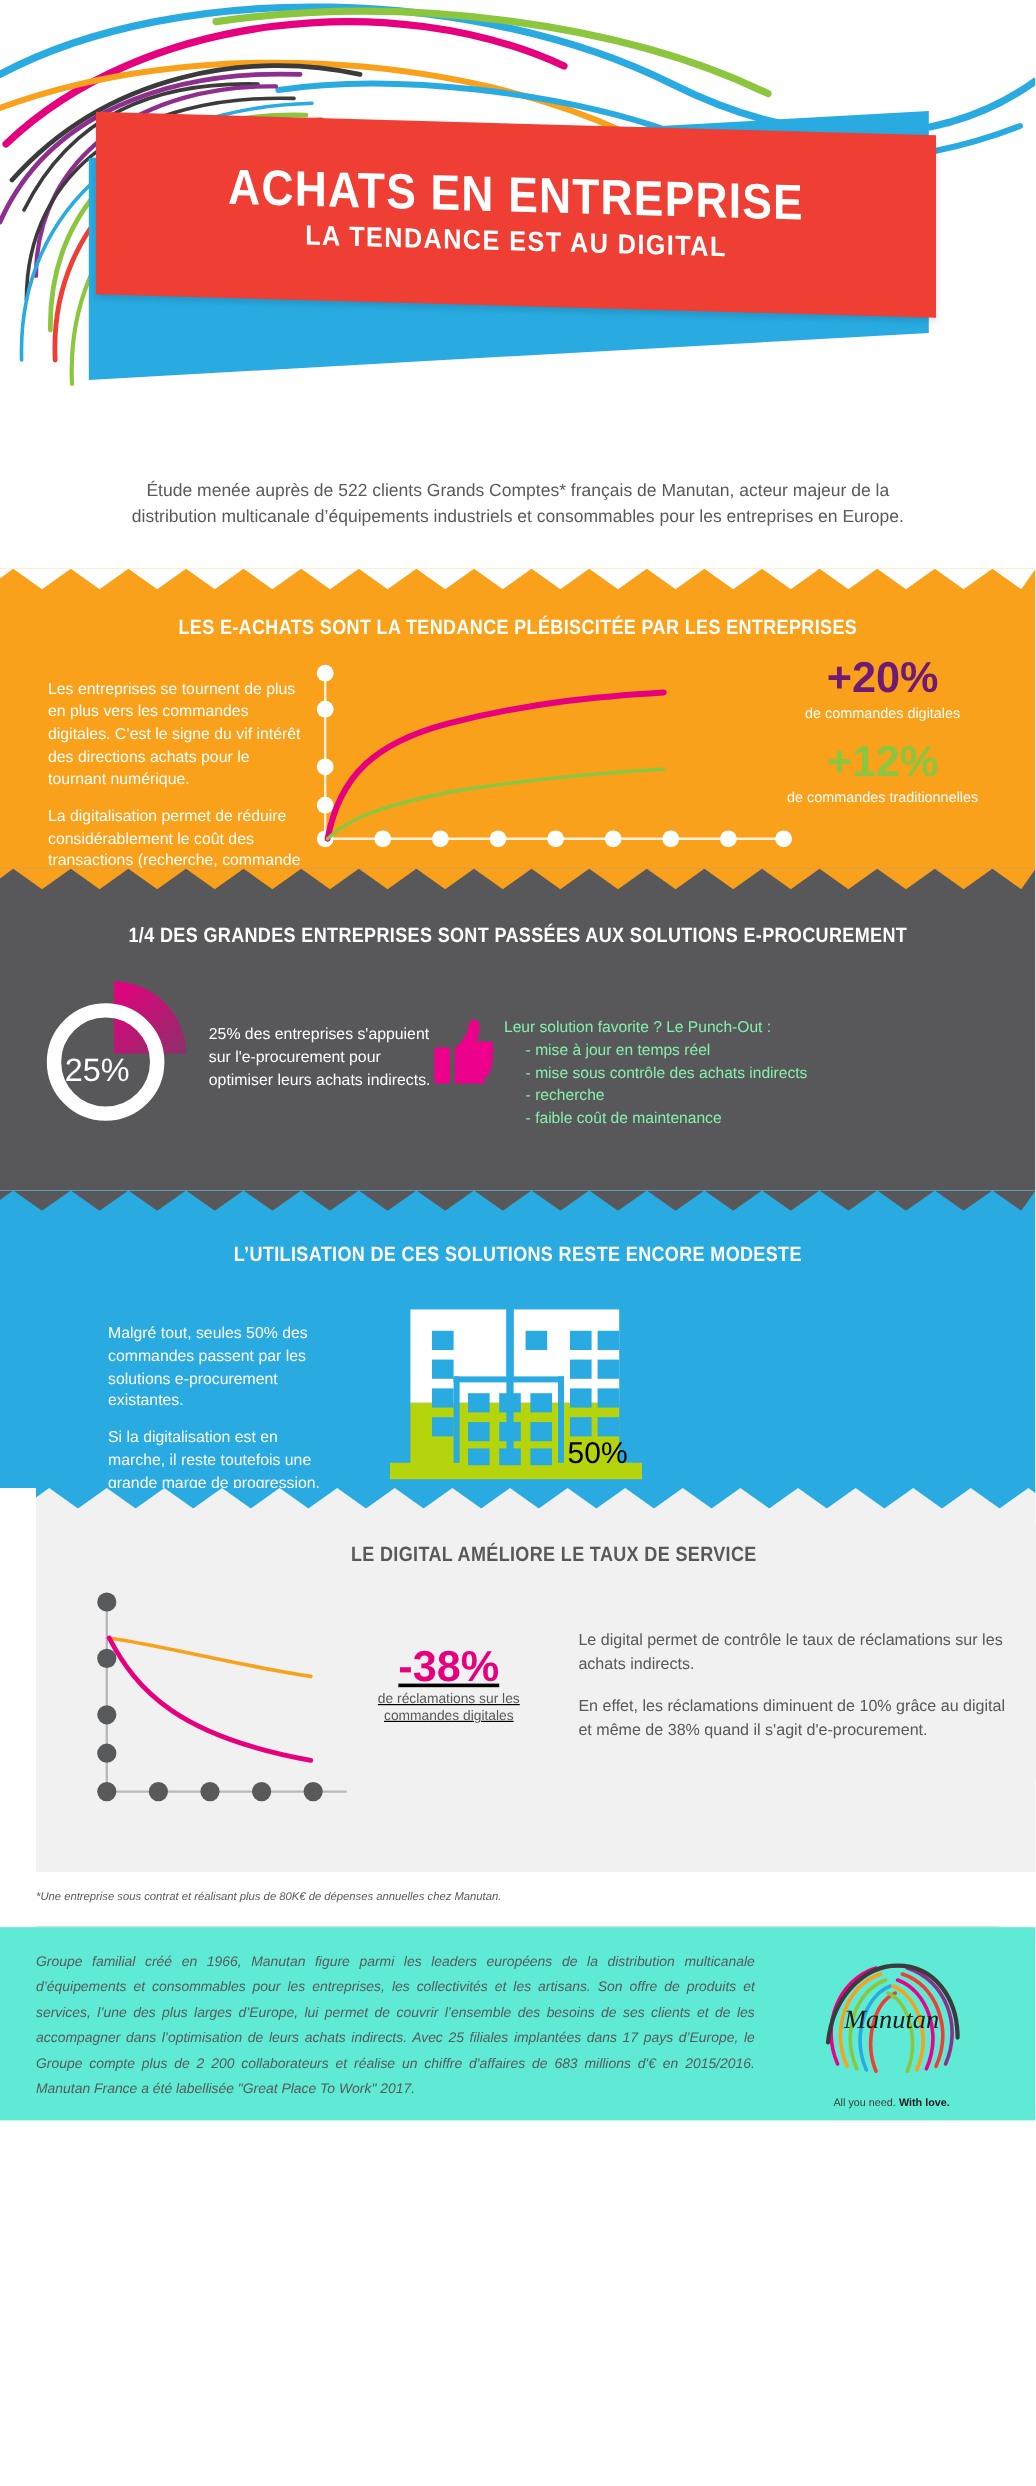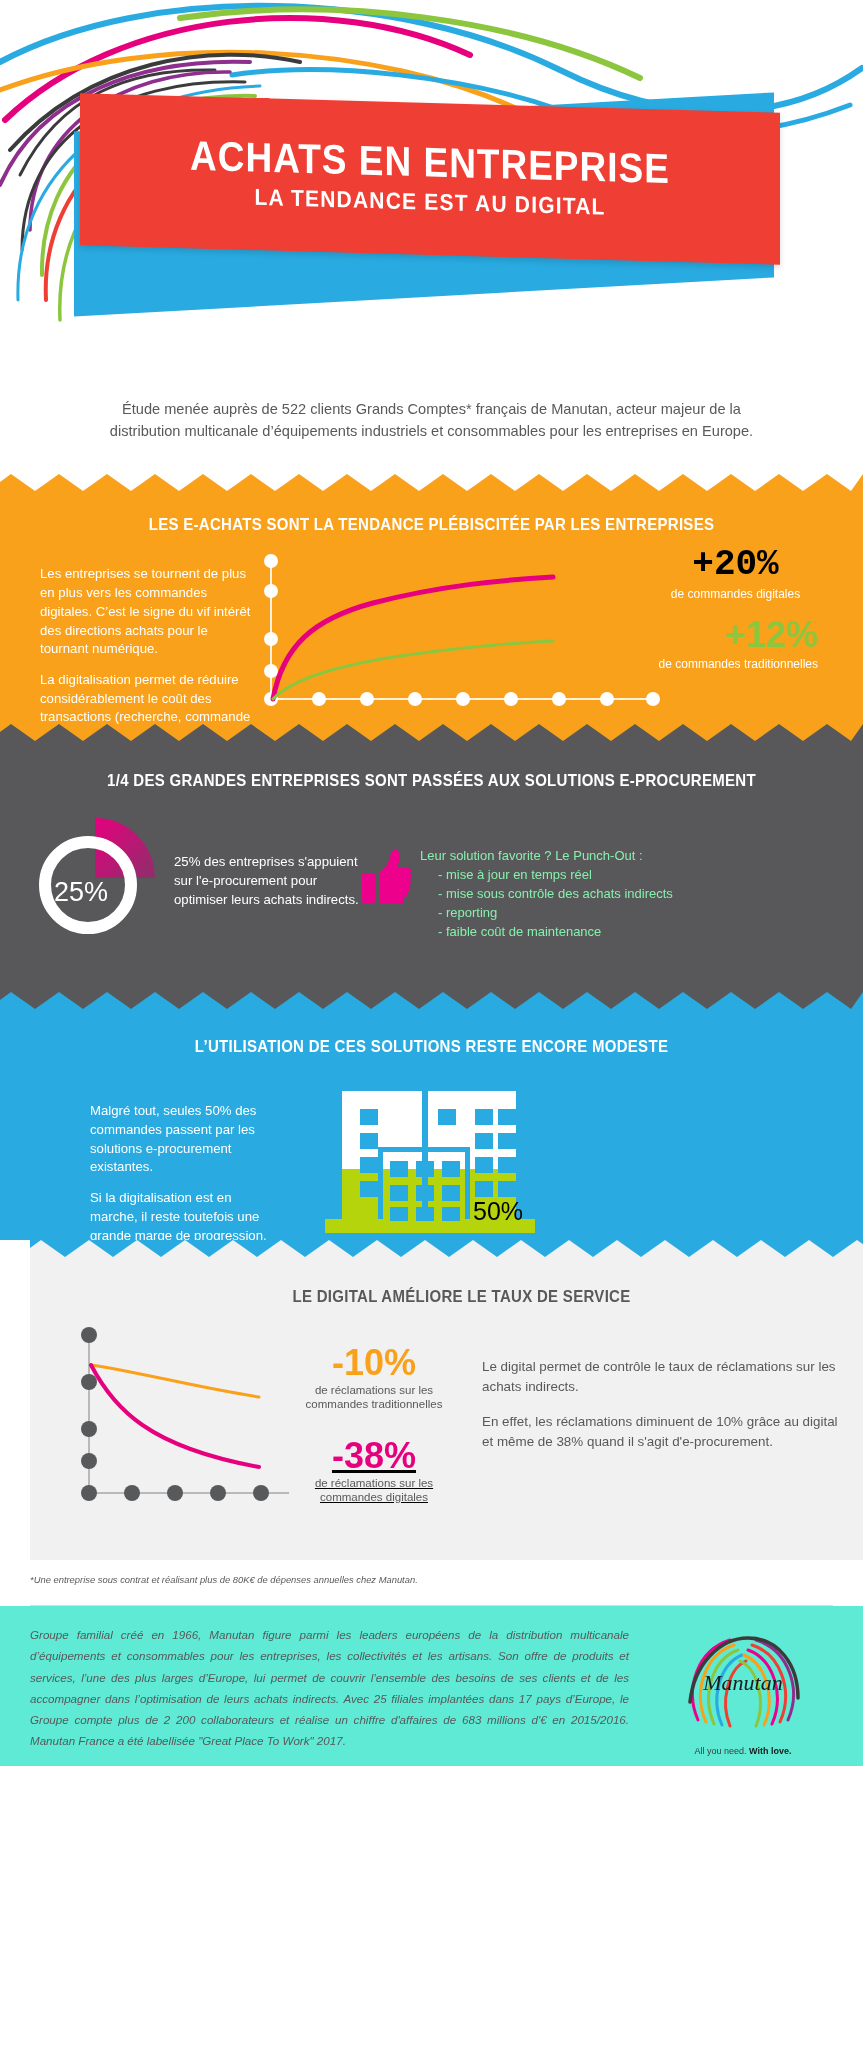--- a/index.html
+++ b/index.html
@@ -245,24 +245,24 @@
           <circle cx="306" cy="148" r="7" fill="#fff"></circle>
           <circle cx="354" cy="148" r="7" fill="#fff"></circle>
           <circle cx="400" cy="148" r="7" fill="#fff"></circle>
 
           <path d="M20 148 C 30 95, 60 68, 120 52 C 190 34, 250 29, 300 26" fill="none" stroke="#e6007e" stroke-width="5" stroke-linecap="round"></path>
 
           <path d="M20 148 C 40 128, 80 116, 140 106 C 210 96, 260 92, 300 90" fill="none" stroke="#8cc63f" stroke-width="3" stroke-linecap="round"></path>
         </svg>
 
         <div style="position:absolute; left:400px; top:-4px; width:165px; text-align:center;">
-          <div class="big-num" style="color:#000000;font-family:Liberation Mono, monospace;">+20%</div>
+          <div class="big-num" style="color:#701a75;">+20%</div>
           <div class="small-cap">de commandes digitales</div>
         </div>
-        <div style="position:absolute; left:400px; top:66px; width:165px; text-align:right;">
+        <div style="position:absolute; left:400px; top:66px; width:165px; text-align:center;">
           <div class="big-num" style="color:#8cc63f;">+12%</div>
           <div class="small-cap">de commandes traditionnelles</div>
         </div>
       </div>
     </div>
   </div>
 
   <div class="band band-gray" style="height:268px;">
     <svg class="zig zig-top" viewBox="0 0 863 17" preserveAspectRatio="none">
       <polygon fill="#f9a11b" points="0,0 863,0 863,0 851,17 827,0 803,17 779,0 755,17 731,0 707,17 683,0 659,17 635,0 611,17 587,0 563,17 539,0 515,17 491,0 467,17 443,0 419,17 395,0 371,17 347,0 323,17 299,0 275,17 251,0 227,17 203,0 179,17 155,0 131,17 107,0 83,17 59,0 35,17 11,0 0,8"></polygon>
@@ -295,21 +295,21 @@
           <svg width="52" height="60" viewBox="0 0 52 60">
             <rect x="2" y="26" width="13" height="30" rx="2" fill="#ec008c"></rect>
             <path d="M19 56 L19 26 C19 26 28 20 30 10 C31 4 34 1 37 3 C41 5.5 40 14 37 21 L48 21 C51 21 52 24 50 26 C52 27.5 52 31 49.5 32.5 C51.5 34 51.5 37.5 49 39 C51 40.5 50.5 44 47.5 45 L47.5 45 C49 47 47.5 50 44 50 L44 56 Z" fill="#ec008c"></path>
           </svg>
         </div>
         <div class="punch-list">
           <div>Leur solution favorite ? Le  Punch-Out :</div>
           <ul>
             <li>- mise à jour en temps réel</li>
             <li>- mise sous contrôle des achats indirects</li>
-            <li>- reporting</li>
+            <li>- recherche</li>
             <li>- faible coût de maintenance</li>
           </ul>
         </div>
       </div>
     </div>
   </div>
 
   <div class="band band-blue" style="height:248px;">
     <svg class="zig zig-top" viewBox="0 0 863 17" preserveAspectRatio="none">
       <polygon fill="#58585a" points="0,0 863,0 863,0 851,17 827,0 803,17 779,0 755,17 731,0 707,17 683,0 659,17 635,0 611,17 587,0 563,17 539,0 515,17 491,0 467,17 443,0 419,17 395,0 371,17 347,0 323,17 299,0 275,17 251,0 227,17 203,0 179,17 155,0 131,17 107,0 83,17 59,0 35,17 11,0 0,8"></polygon>
@@ -398,24 +398,20 @@
           <circle cx="164" cy="168" r="8" fill="#58595b"></circle>
           <circle cx="207" cy="168" r="8" fill="#58595b"></circle>
 
           <path d="M37 40 C 90 48, 140 62, 205 72" fill="none" stroke="#f9a11b" stroke-width="3" stroke-linecap="round"></path>
 
           <path d="M37 40 C 60 84, 95 122, 205 142" fill="none" stroke="#e6007e" stroke-width="4" stroke-linecap="round"></path>
         </svg>
       </div>
 
       <div class="light-mid">
-        <div>
-          <div class="big-num" style="color:#f9a11b;">-10%</div>
-          <div class="cap-dark">de réclamations sur les commandes traditionnelles</div>
-        </div>
         <div style="margin-top:26px;text-decoration:underline;">
           <div class="big-num" style="color:#e6007e;">-38%</div>
           <div class="cap-dark">de réclamations sur les commandes digitales</div>
         </div>
       </div>
 
       <div class="light-right">
         <p>Le digital permet de contrôle le taux de réclamations sur les achats indirects.</p>
         <p>En effet, les réclamations diminuent de 10% grâce au digital et même de 38% quand il s'agit d'e-procurement.</p>
       </div>

